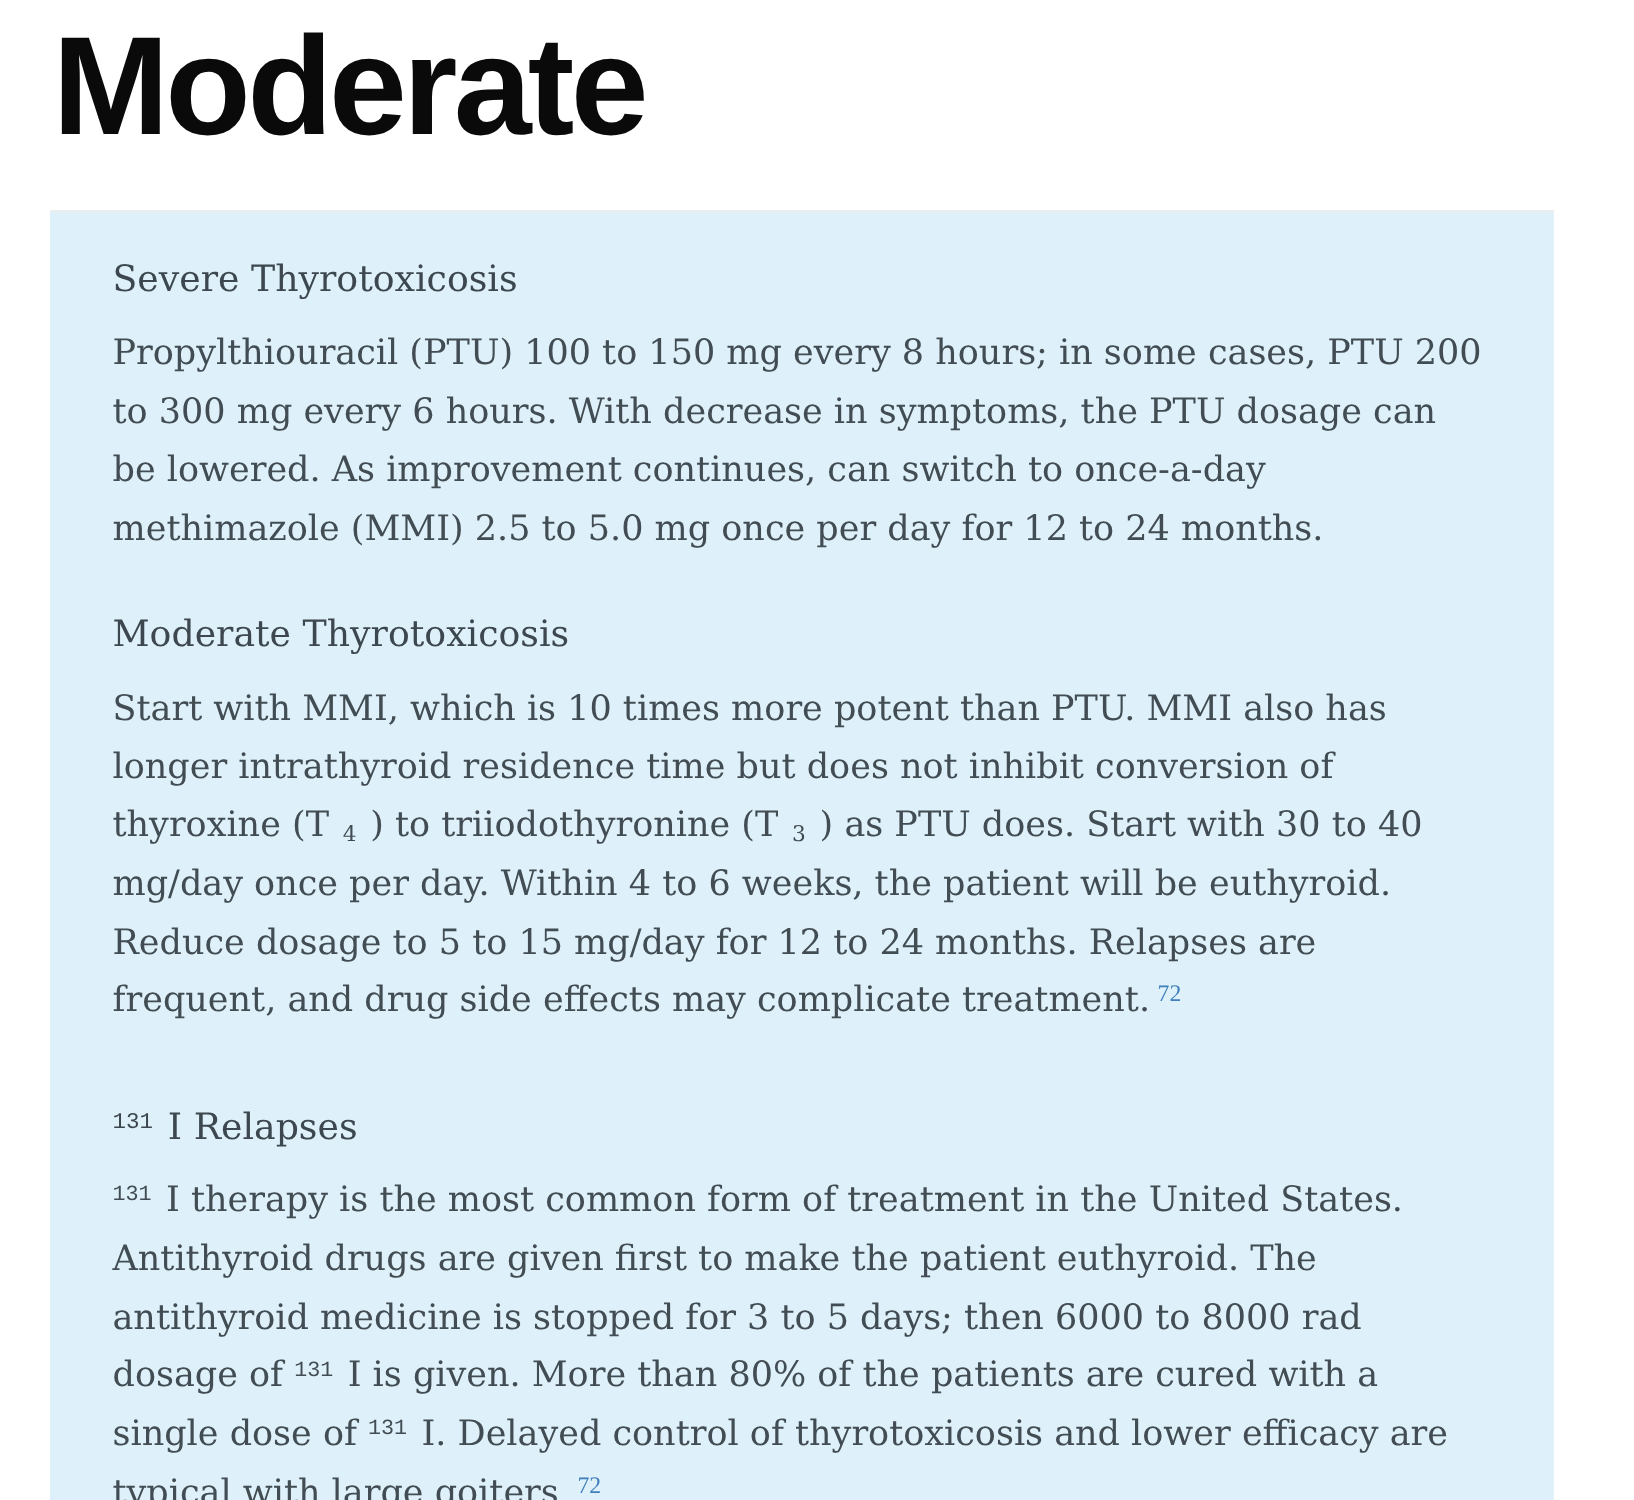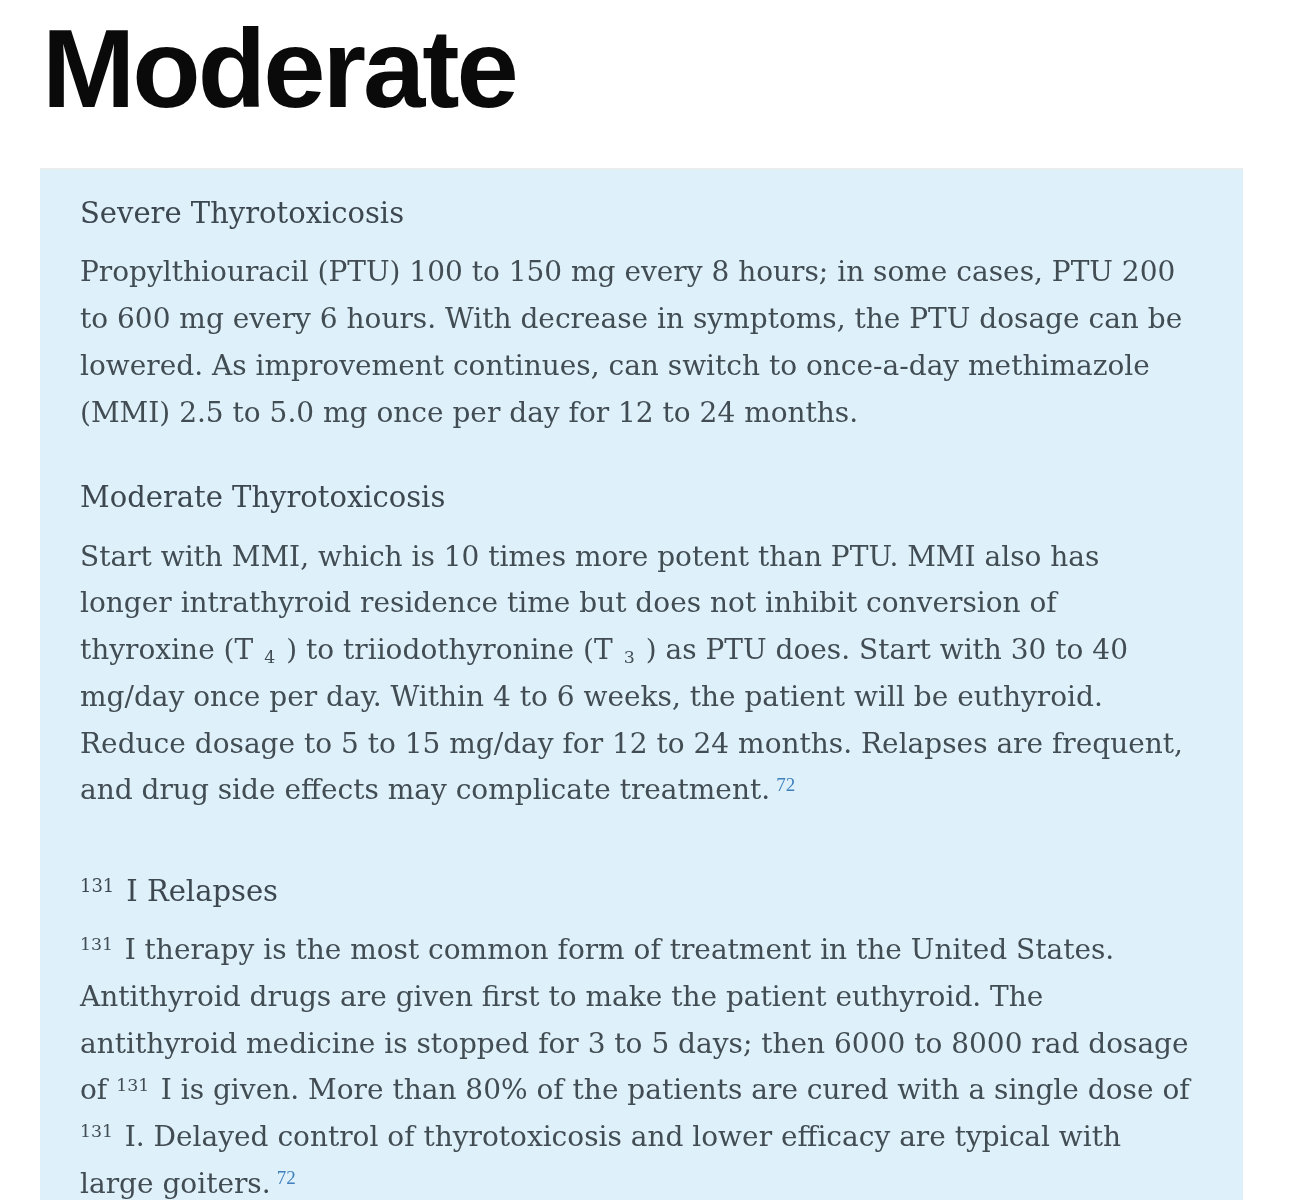--- a/index.html
+++ b/index.html
@@ -35,21 +35,21 @@
     color: var(--title-color);
     margin: 0 0 0 42px;
   }
   .panel {
     margin: 42px 64px 0 40px;
     background: var(--panel-bg);
     border-top: 2px solid #e9edee;
     padding: 22px 42px 48px 38px;
     min-height: 1006px;
   }
-  .section { margin: 2px; }
+  .section { margin: 12px; }
   .section-heading {
     font-size: 29px;
     font-weight: 400;
     color: var(--heading-color);
     margin: 42px 0 0 0;
     line-height: 1.35;
   }
   .section:first-child .section-heading { margin-top: 0; }
   .section:nth-child(3) .section-heading { margin-top: 58px; }
   .section-paragraph {
@@ -63,20 +63,21 @@
     line-height: 0;
     font-size: 0.62em;
   }
   sub {
     vertical-align: -0.22em;
     padding: 0 0.12em;
   }
   sup {
     vertical-align: 0.5em;
     padding-right: 0.15em;
+    font-family: Liberation Mono, monospace;
   }
   a.ref {
     color: var(--link-color);
     text-decoration: none;
     font-size: 0.68em;
     vertical-align: 0.45em;
     line-height: 0;
     margin-left: 6px;
     font-family: Liberation Serif, serif;
   }
@@ -84,21 +85,21 @@
 </head>
 <body>
 
 <div class="page">
   <h1 class="page-title">Moderate</h1>
 
   <div class="panel">
     <div>
         <section class="section">
           <h2 class="section-heading"><span>Severe Thyrotoxicosis</span></h2>
-          <p class="section-paragraph"><span>Propylthiouracil (PTU) 100 to 150 mg every 8 hours; in some cases, PTU 200 to 600 mg every 6 hours. With decrease in symptoms, the PTU dosage can be lowered. As improvement continues, can switch to once-a-day methimazole (MMI) 2.5 to 5.0 mg once per day for 12 to 24 months.</span></p>
+          <p class="section-paragraph"><span>Propylthiouracil (PTU) 100 to 150 mg every 8 hours; in some cases, PTU 200 to 300 mg every 6 hours. With decrease in symptoms, the PTU dosage can be lowered. As improvement continues, can switch to once-a-day methimazole (MMI) 2.5 to 5.0 mg once per day for 12 to 24 months.</span></p>
         </section>
         <section class="section">
           <h2 class="section-heading"><span>Moderate Thyrotoxicosis</span></h2>
           <p class="section-paragraph"><span>Start with MMI, which is 10 times more potent than PTU. MMI also has longer intrathyroid residence time but does not inhibit conversion of thyroxine (T </span><sub>4</sub><span> ) to triiodothyronine (T </span><sub>3</sub><span> ) as PTU does. Start with 30 to 40 mg/day once per day. Within 4 to 6 weeks, the patient will be euthyroid. Reduce dosage to 5 to 15 mg/day for 12 to 24 months. Relapses are frequent, and drug side effects may complicate treatment.</span><a class="ref" href="#">72</a></p>
         </section>
         <section class="section">
           <h2 class="section-heading"><sup>131</sup><span> I Relapses</span></h2>
           <p class="section-paragraph"><sup>131</sup><span> I therapy is the most common form of treatment in the United States. Antithyroid drugs are given first to make the patient euthyroid. The antithyroid medicine is stopped for 3 to 5 days; then 6000 to 8000 rad dosage of </span><sup>131</sup><span> I is given. More than 80% of the patients are cured with a single dose of </span><sup>131</sup><span> I. Delayed control of thyrotoxicosis and lower efficacy are typical with large goiters.</span><a class="ref" href="#">72</a></p>
         </section>
       </div>

